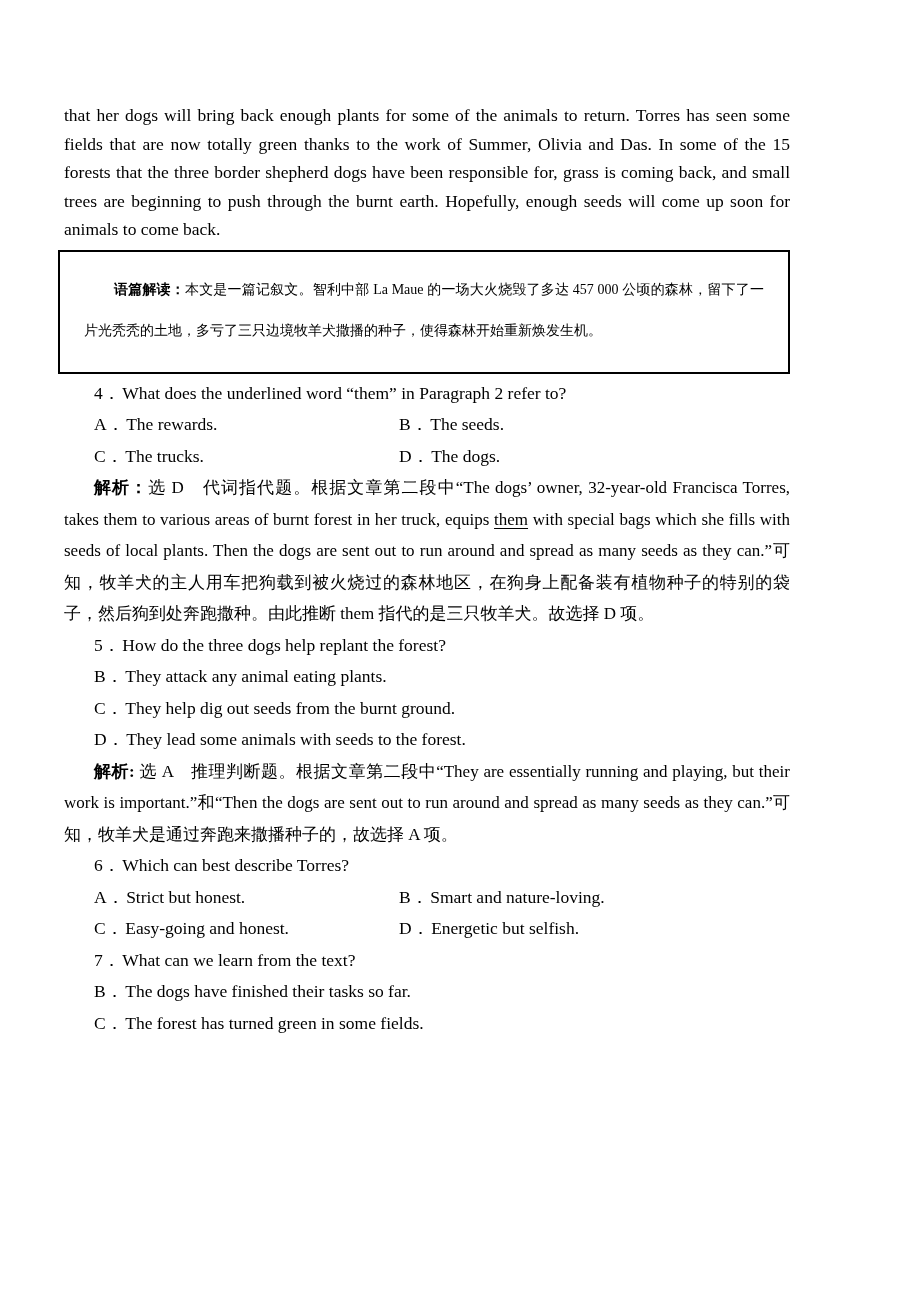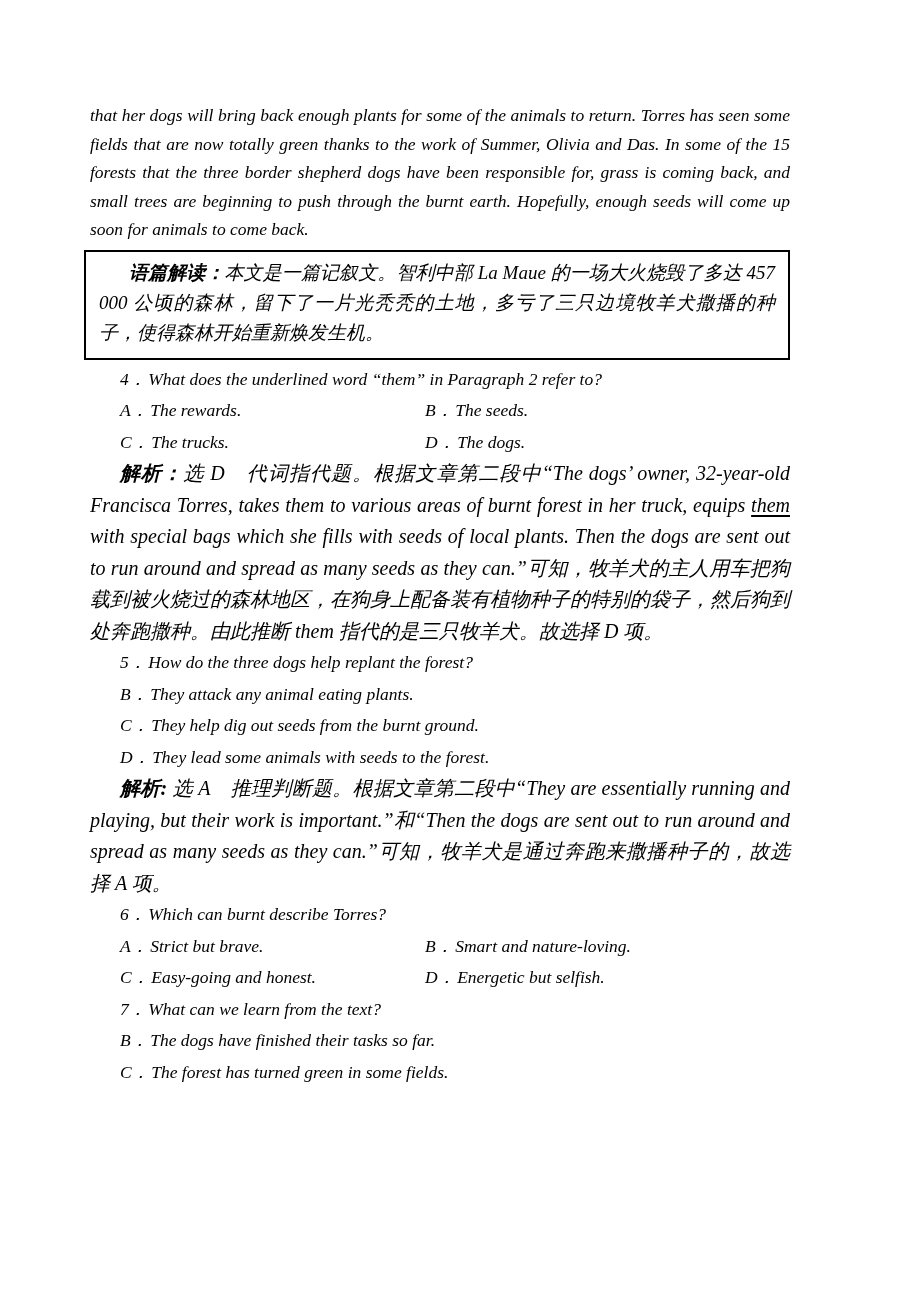--- a/index.html
+++ b/index.html
@@ -2,38 +2,38 @@
 <html><head>
 <meta charset="utf-8">
 <style>
   html, body { margin: 0; padding: 0; background: #ffffff; }
   body {
     width: 920px; height: 1302px;
     font-family: "Liberation Serif", "DejaVu Serif", serif;
     color: #000;
     overflow: hidden;
   }
-  .page { padding: 101px 130px 0 90px; box-sizing: border-box; font-style: italic; }
+  .page { padding: 101px 130px 0 64px; box-sizing: border-box; }
 
   .passage {
     margin: 0;
     font-size: 17.5px;
     line-height: 28.5px;
     text-align: justify;
   }
 
   .summary-box {
     border: 2px solid #000;
     margin: 6px 0 4px -6px;
     padding: 5px 12px 9px 12px;
   }
   .summary-box p {
-    margin: 1px;
-    font-size: 19px;
-    line-height: 30px;
+    margin: 12px;
+    font-size: 14px;
+    line-height: 41px;
     text-align: justify;
     text-indent: 30px;
   }
   .box-label { font-weight: bold; }
 
   .q-stem {
     margin: 0;
     padding-left: 30px;
     font-size: 17.5px;
     line-height: 31.5px;
@@ -45,21 +45,21 @@
     line-height: 31.5px;
   }
   .opts-2col {
     display: grid;
     grid-template-columns: 305px 1fr;
   }
   .opt-label { margin-right: 2px; }
 
   .analysis {
     margin: 0;
-    font-size: 20px;
+    font-size: 17px;
     line-height: 31.5px;
     text-indent: 30px;
     text-align: justify;
   }
   .analysis-label { font-weight: bold; }
   .u { text-decoration: underline; text-underline-offset: 3px; }
 </style>
 </head>
 <body>
 
@@ -81,23 +81,23 @@
   <p class="analysis"><span class="analysis-label">解析：</span><span>选 D　代词指代题。根据文章第二段中“The dogs’ owner, 32-year-old Francisca Torres, takes them to various areas of burnt forest in her truck, equips </span><span class="u">them</span><span> with special bags which she fills with seeds of local plants. Then the dogs are sent out to run around and spread as many seeds as they can.”可知，牧羊犬的主人用车把狗载到被火烧过的森林地区，在狗身上配备装有植物种子的特别的袋子，然后狗到处奔跑撒种。由此推断 them 指代的是三只牧羊犬。故选择 D 项。</span></p>
 
   <p class="q-stem"><span class="opt-label">5．</span><span>How do the three dogs help replant the forest?</span></p>
   <div>
     <p class="opt"><span class="opt-label">B．</span><span>They attack any animal eating plants.</span></p>
     <p class="opt"><span class="opt-label">C．</span><span>They help dig out seeds from the burnt ground.</span></p>
     <p class="opt"><span class="opt-label">D．</span><span>They lead some animals with seeds to the forest.</span></p>
   </div>
   <p class="analysis"><span class="analysis-label">解析:</span><span> 选 A　推理判断题。根据文章第二段中“They are essentially running and playing, but their work is important.”和“Then the dogs are sent out to run around and spread as many seeds as they can.”可知，牧羊犬是通过奔跑来撒播种子的，故选择 A 项。</span></p>
 
-  <p class="q-stem"><span class="opt-label">6．</span><span>Which can burnt describe Torres?</span></p>
+  <p class="q-stem"><span class="opt-label">6．</span><span>Which can best describe Torres?</span></p>
   <div class="opts-2col">
-    <p class="opt"><span class="opt-label">A．</span><span>Strict but brave.</span></p>
+    <p class="opt"><span class="opt-label">A．</span><span>Strict but honest.</span></p>
     <p class="opt"><span class="opt-label">B．</span><span>Smart and nature-loving.</span></p>
     <p class="opt"><span class="opt-label">C．</span><span>Easy-going and honest.</span></p>
     <p class="opt"><span class="opt-label">D．</span><span>Energetic but selfish.</span></p>
   </div>
 
   <p class="q-stem"><span class="opt-label">7．</span><span>What can we learn from the text?</span></p>
   <div>
     <p class="opt"><span class="opt-label">B．</span><span>The dogs have finished their tasks so far.</span></p>
     <p class="opt"><span class="opt-label">C．</span><span>The forest has turned green in some fields.</span></p>
   </div>

